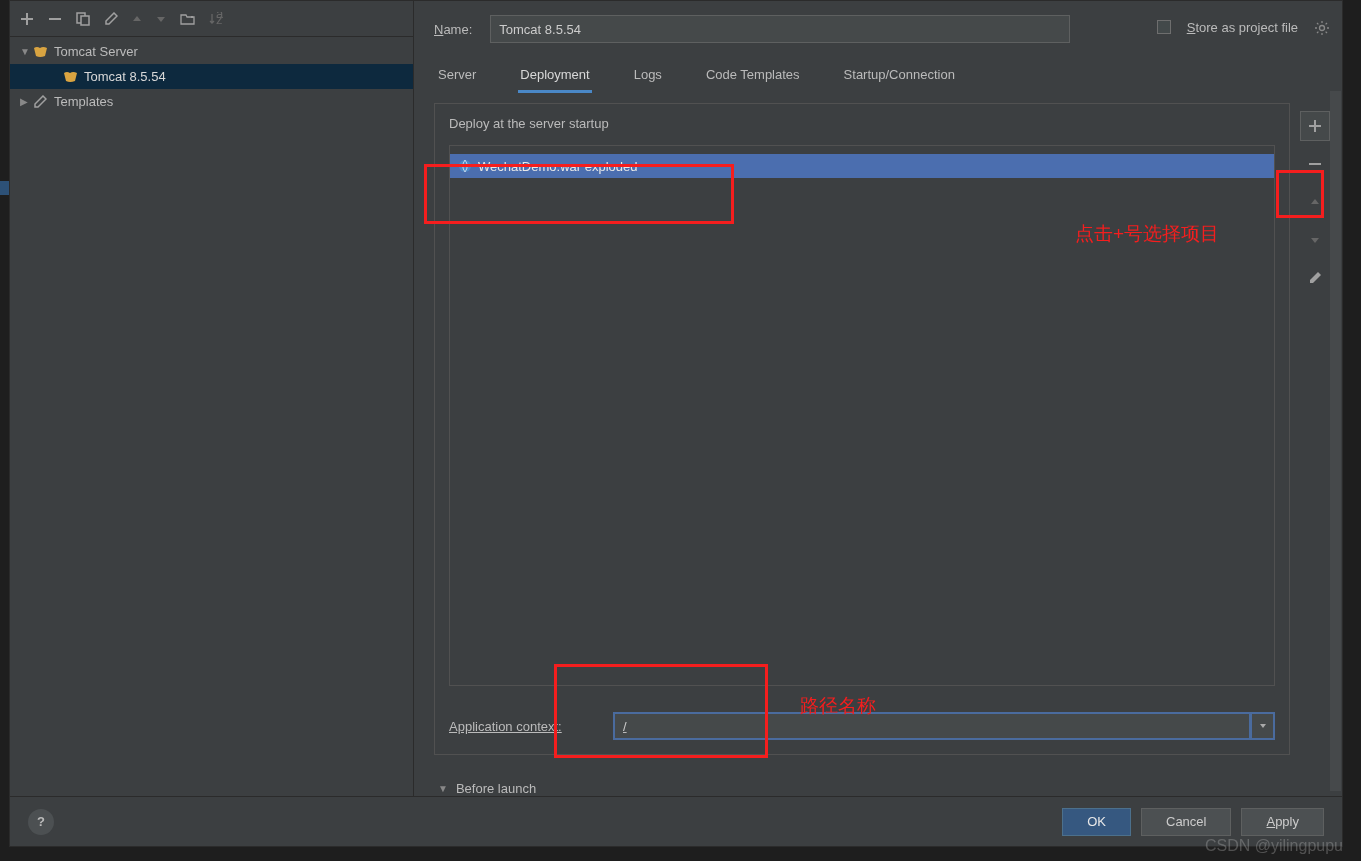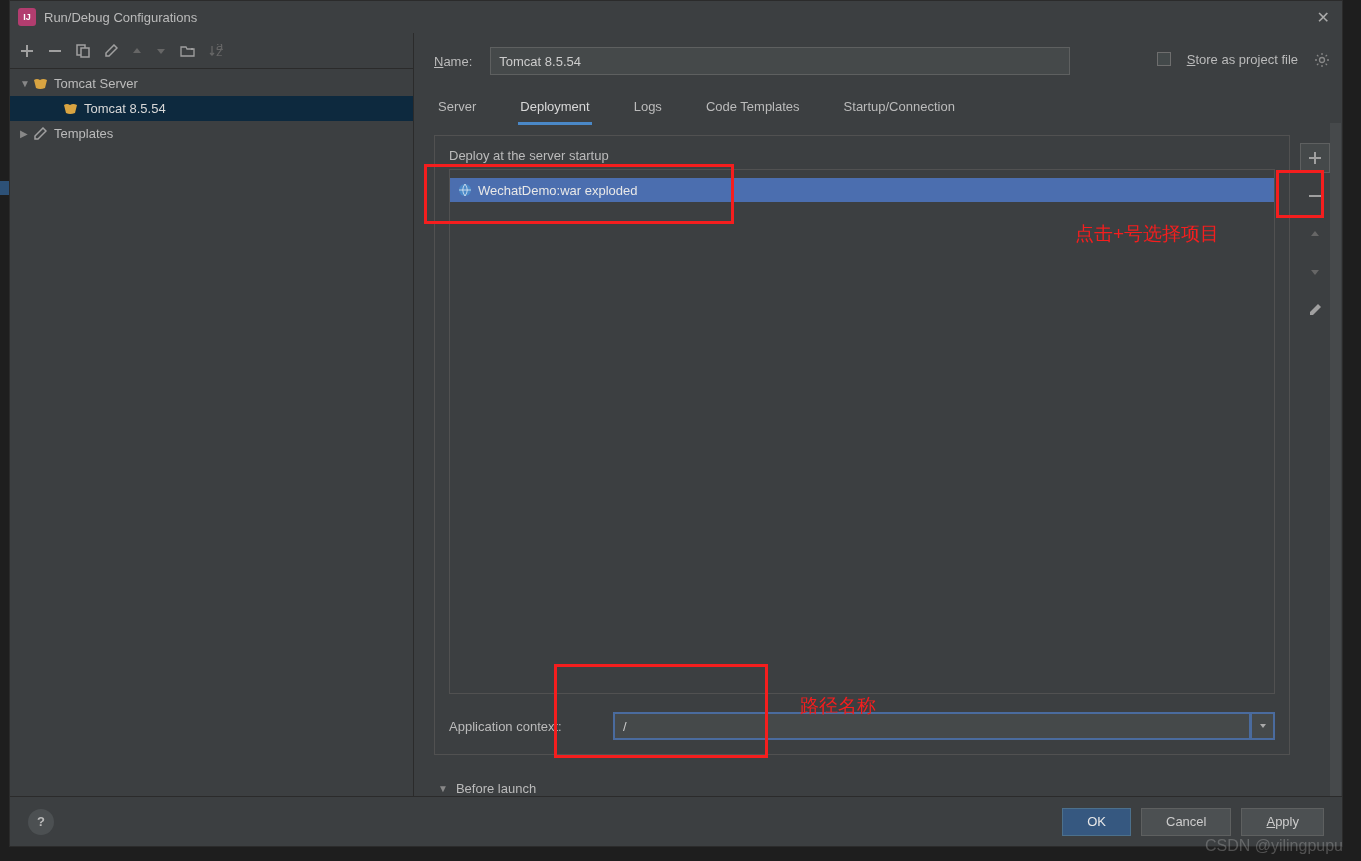--- a/index.html
+++ b/index.html
@@ -28,30 +28,30 @@
     .underline { text-decoration:underline; }
     .name-input { flex:0 0 580px; height:28px; background:#45494a; border:1px solid #5e6060; color:#ccc; padding:0 8px; }
     .storewrap { margin-left:auto; display:flex; align-items:flex-start; gap:16px; color:#bbb; }
     .chk { width:14px; height:14px; border:1px solid #6e6e6e; background:#43494a; }
     .gearico { color:#888; }
     .mainbody { flex:1; display:flex; gap:10px; }
     .mainleft { flex:1; display:flex; flex-direction:column; position:relative; }
     .tabs { display:flex; gap:40px; height:32px; border-bottom:none; padding-left:2px; }
     .tab { color:#bbb; padding:6px 2px; cursor:pointer; }
     .tab.active { color:#d8d8d8; border-bottom:3px solid #4a88c7; }
-    .panel { flex:1; border:1px solid #515151; margin-top:10px; padding:12px 14px 14px 14px; display:flex; flex-direction:column; position:relative; }
+    .panel { flex:1; border:1px solid #515151; margin-top:10px; padding:12px 14px 14px 14px; display:flex; flex-direction:column; position:relative;gap:8px; }
     .dlbl { color:#bbb; margin-bottom:6px; }
     .deploylist { flex:1; border:1px solid #515151; background:#3c3f41; overflow:hidden; position:relative; }
     .ditem { height:24px; background:#4b6eaf; color:#e8e8e8; display:flex; align-items:center; padding:0 8px; gap:6px; margin-top:8px; }
     .webico svg { display:block; }
     .sidebtns { display:flex; flex-direction:column; gap:8px; padding-top:50px; }
     .sbtn { width:30px; height:30px; display:flex; align-items:center; justify-content:center; color:#a0a0a0; cursor:pointer; background:#3c3f41; border:1px solid transparent; }
     .sbtn.box { border:1px solid #5e6060; background:#45494a; }
     .sbtn svg { display:block; }
-    .appctx { display:flex; align-items:center; gap:14px; margin-top:18px; }
+    .appctx { display:flex; align-items:center; gap:14px; margin-top:18px;text-decoration:underline; }
     .appctx .lbl { width:150px; color:#bbb; }
     .appctx .combo { flex:1; display:flex; }
     .appctx .cinput { flex:1; height:28px; background:#45494a; border:2px solid #4a6b9e; color:#ccc; padding:0 8px; }
     .appctx .cbtn { width:24px; height:28px; background:#45494a; border:2px solid #4a6b9e; border-left:1px solid #4a6b9e; display:flex; align-items:center; justify-content:center; color:#aaa; cursor:pointer; }
     .before { display:flex; align-items:center; gap:8px; margin-top:26px; margin-left:4px; color:#bbb; }
     .scrollbar { position:absolute; right:1px; top:90px; width:11px; height:700px; background:#46494b; }
     .footer { height:50px; border-top:1px solid #2b2b2b; display:flex; align-items:center; padding:0 18px; gap:10px; }
     .helpbtn { width:26px; height:26px; border-radius:13px; background:#4c5052; color:#bbb; display:flex; align-items:center; justify-content:center; cursor:pointer; font-weight:bold; }
     .footer .spacer { flex:1; }
     .fbtn { height:28px; padding:0 24px; display:flex; align-items:center; justify-content:center; background:#4c5052; color:#ccc; border:1px solid #5e6060; cursor:pointer; }
@@ -60,25 +60,20 @@
     .anntext { position:absolute; color:#f51e1e; font-size:19px; font-weight:500; pointer-events:none; line-height:1.3; }
     .watermark { position:absolute; right:18px; bottom:6px; color:rgba(200,200,200,0.3); font-size:16px; }
     .bgstrip { position:absolute; left:0; top:181px; width:9px; height:14px; background:#2d5177; }
   </style>
 </head>
 <body>
 
 <div class="bgstrip"></div>
 
 <div class="dialog">
-  <div class="titlebar">
-    <div class="tlogo">IJ</div>
-    <div class="ttitle">Run/Debug Configurations</div>
-    <div class="tclose">✕</div>
-  </div>
 
   <div class="body">
     <div class="content">
 
       <div class="sidebar">
         <div class="toolbar">
           <span class="tico">
             <svg width="14" height="14" viewBox="0 0 14 14">
                 <path d="M6 1h2v5h5v2H8v5H6V8H1V6h5z" fill="#a0a0a0"></path>
               </svg>

